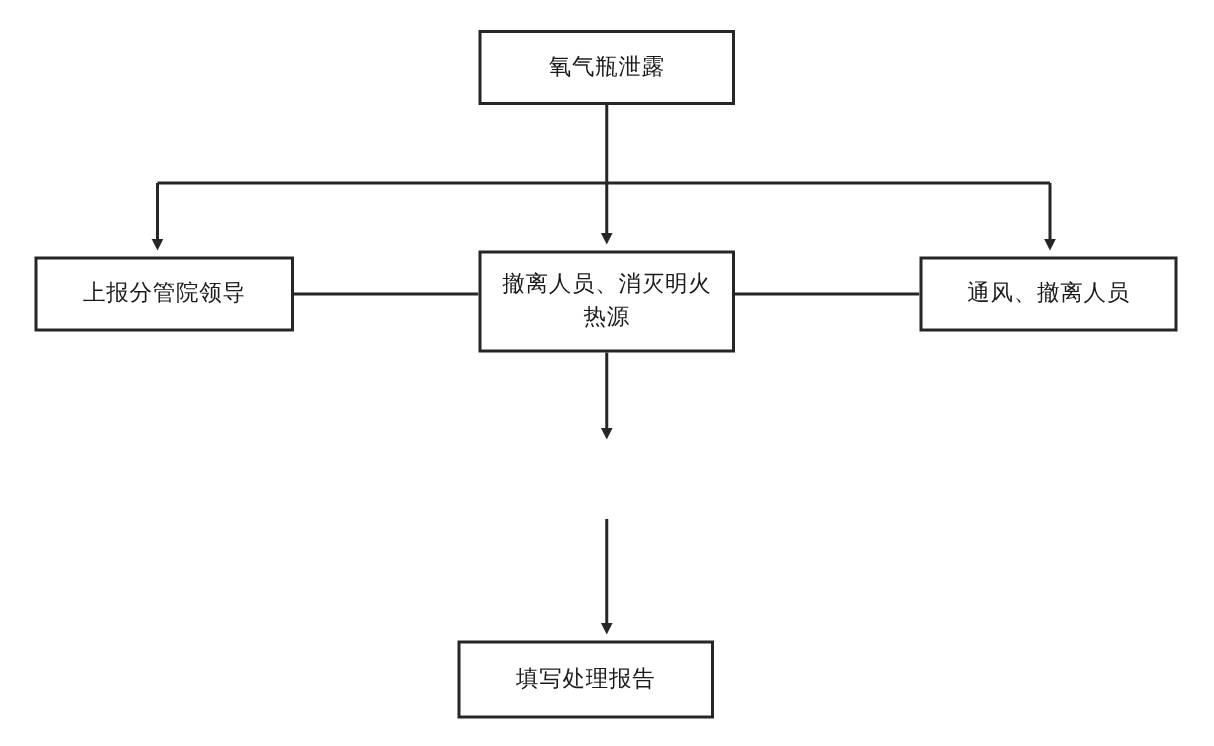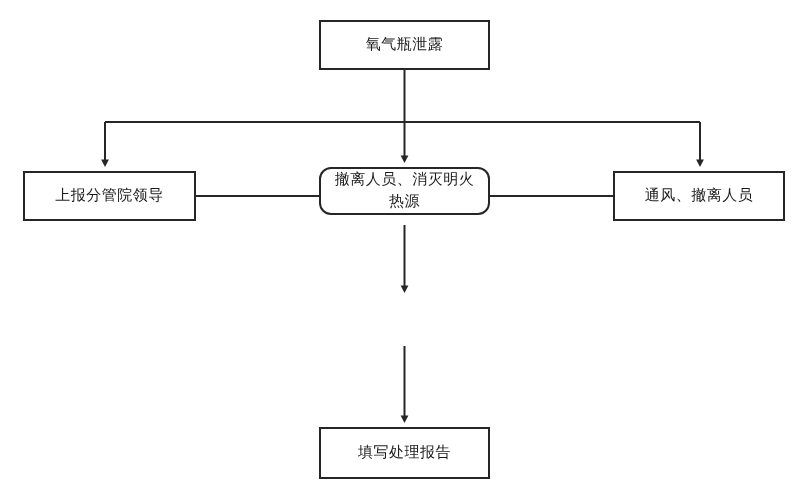--- a/index.html
+++ b/index.html
@@ -43,24 +43,24 @@
   }
   .node .node-label {
     display: block;
     width: 100%;
     white-space: pre-wrap;
     word-break: break-all;
   }
   
   #node-leak        { left: 319px; top: 20px;  width: 171px; height: 50px; }
   #node-report-lead { left: 23px;  top: 171px; width: 173px; height: 50px; }
-  #node-evacuate    { left: 319px; top: 167px; width: 171px; height: 48px; border-radius: 12px; }
+  #node-evacuate    { left: 319px; top: 167px; width: 171px; height: 68px; }
   #node-ventilate   { left: 613px; top: 171px; width: 172px; height: 50px; }
   #node-handle      { left: 319px; top: 297px; width: 171px; height: 49px; }
-  #node-fill-report { left: 319px; top: 427px; width: 171px; height: 52px; }
+  #node-fill-report { left: 305px; top: 427px; width: 171px; height: 52px; }
 </style>
 </head>
 <body>
 
 <div id="canvas">
 
   <svg id="edges" viewBox="0 0 809 497" width="809" height="497" xmlns="http://www.w3.org/2000/svg">
     <defs>
       <marker id="arrowhead" markerWidth="9" markerHeight="9" refX="4.2" refY="4.5" orient="auto" markerUnits="userSpaceOnUse">
         <path d="M0.6,0.6 L8.2,4.5 L0.6,8.4 z" fill="#262626"></path>

